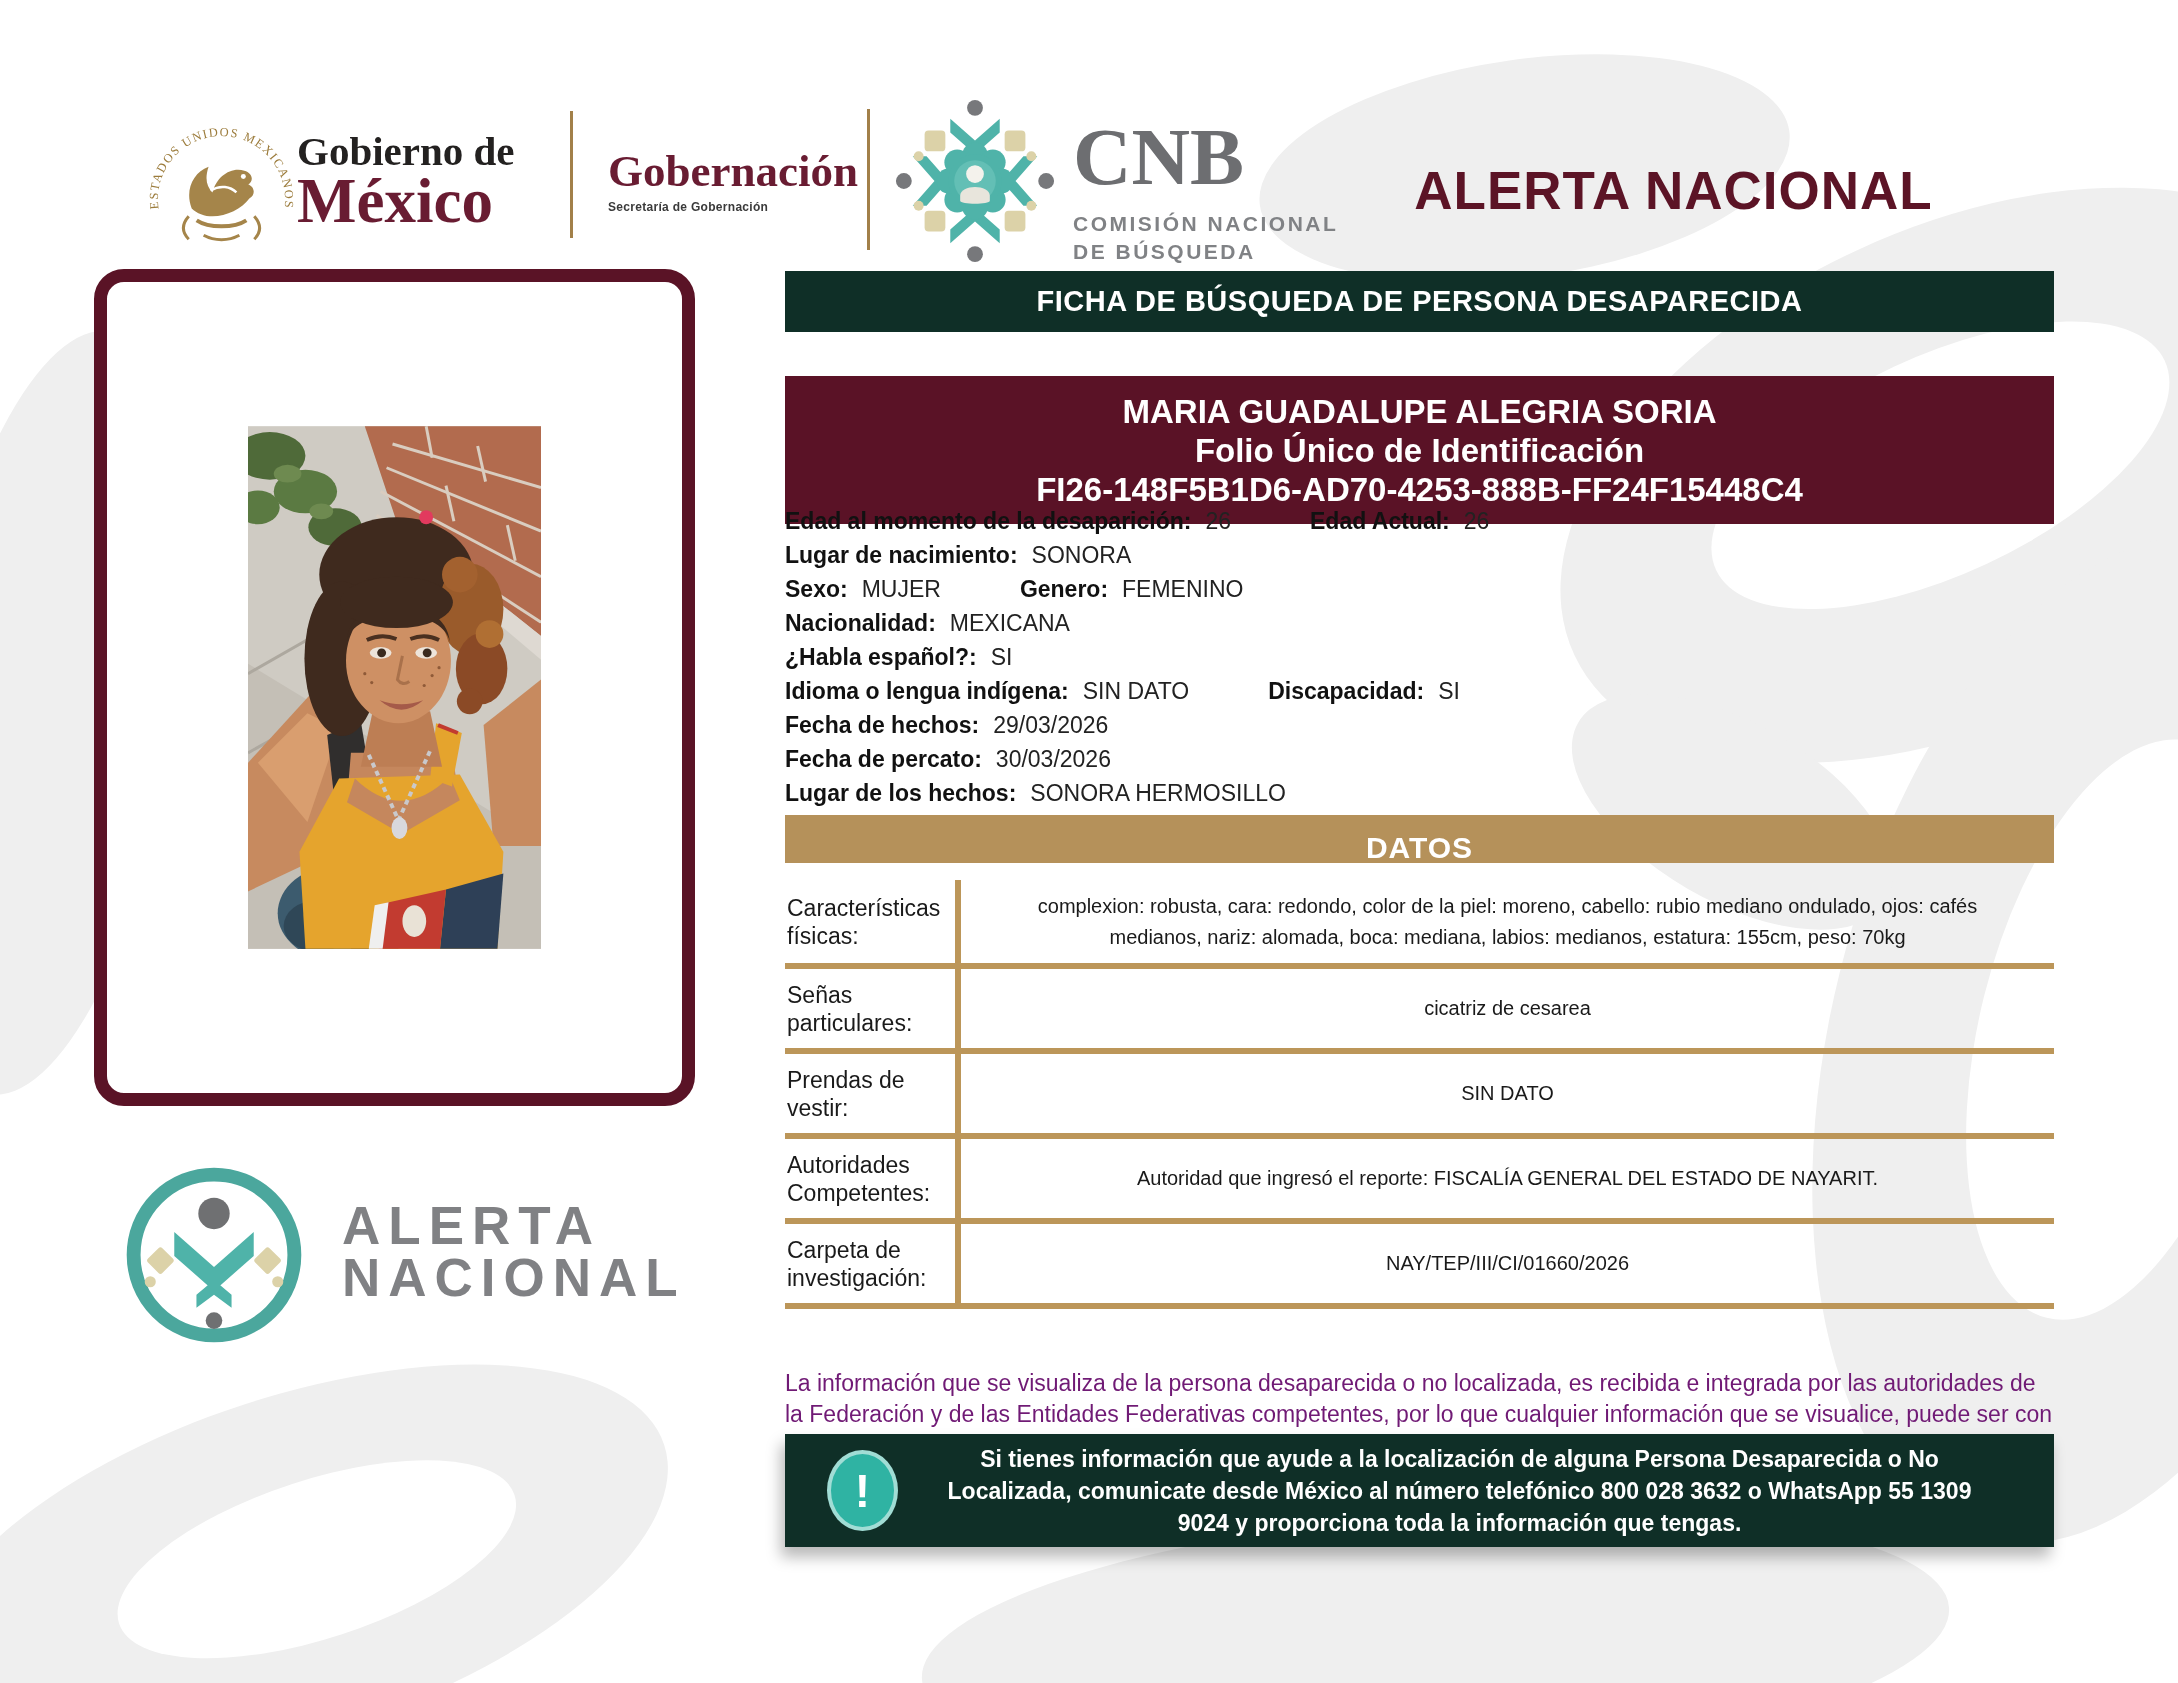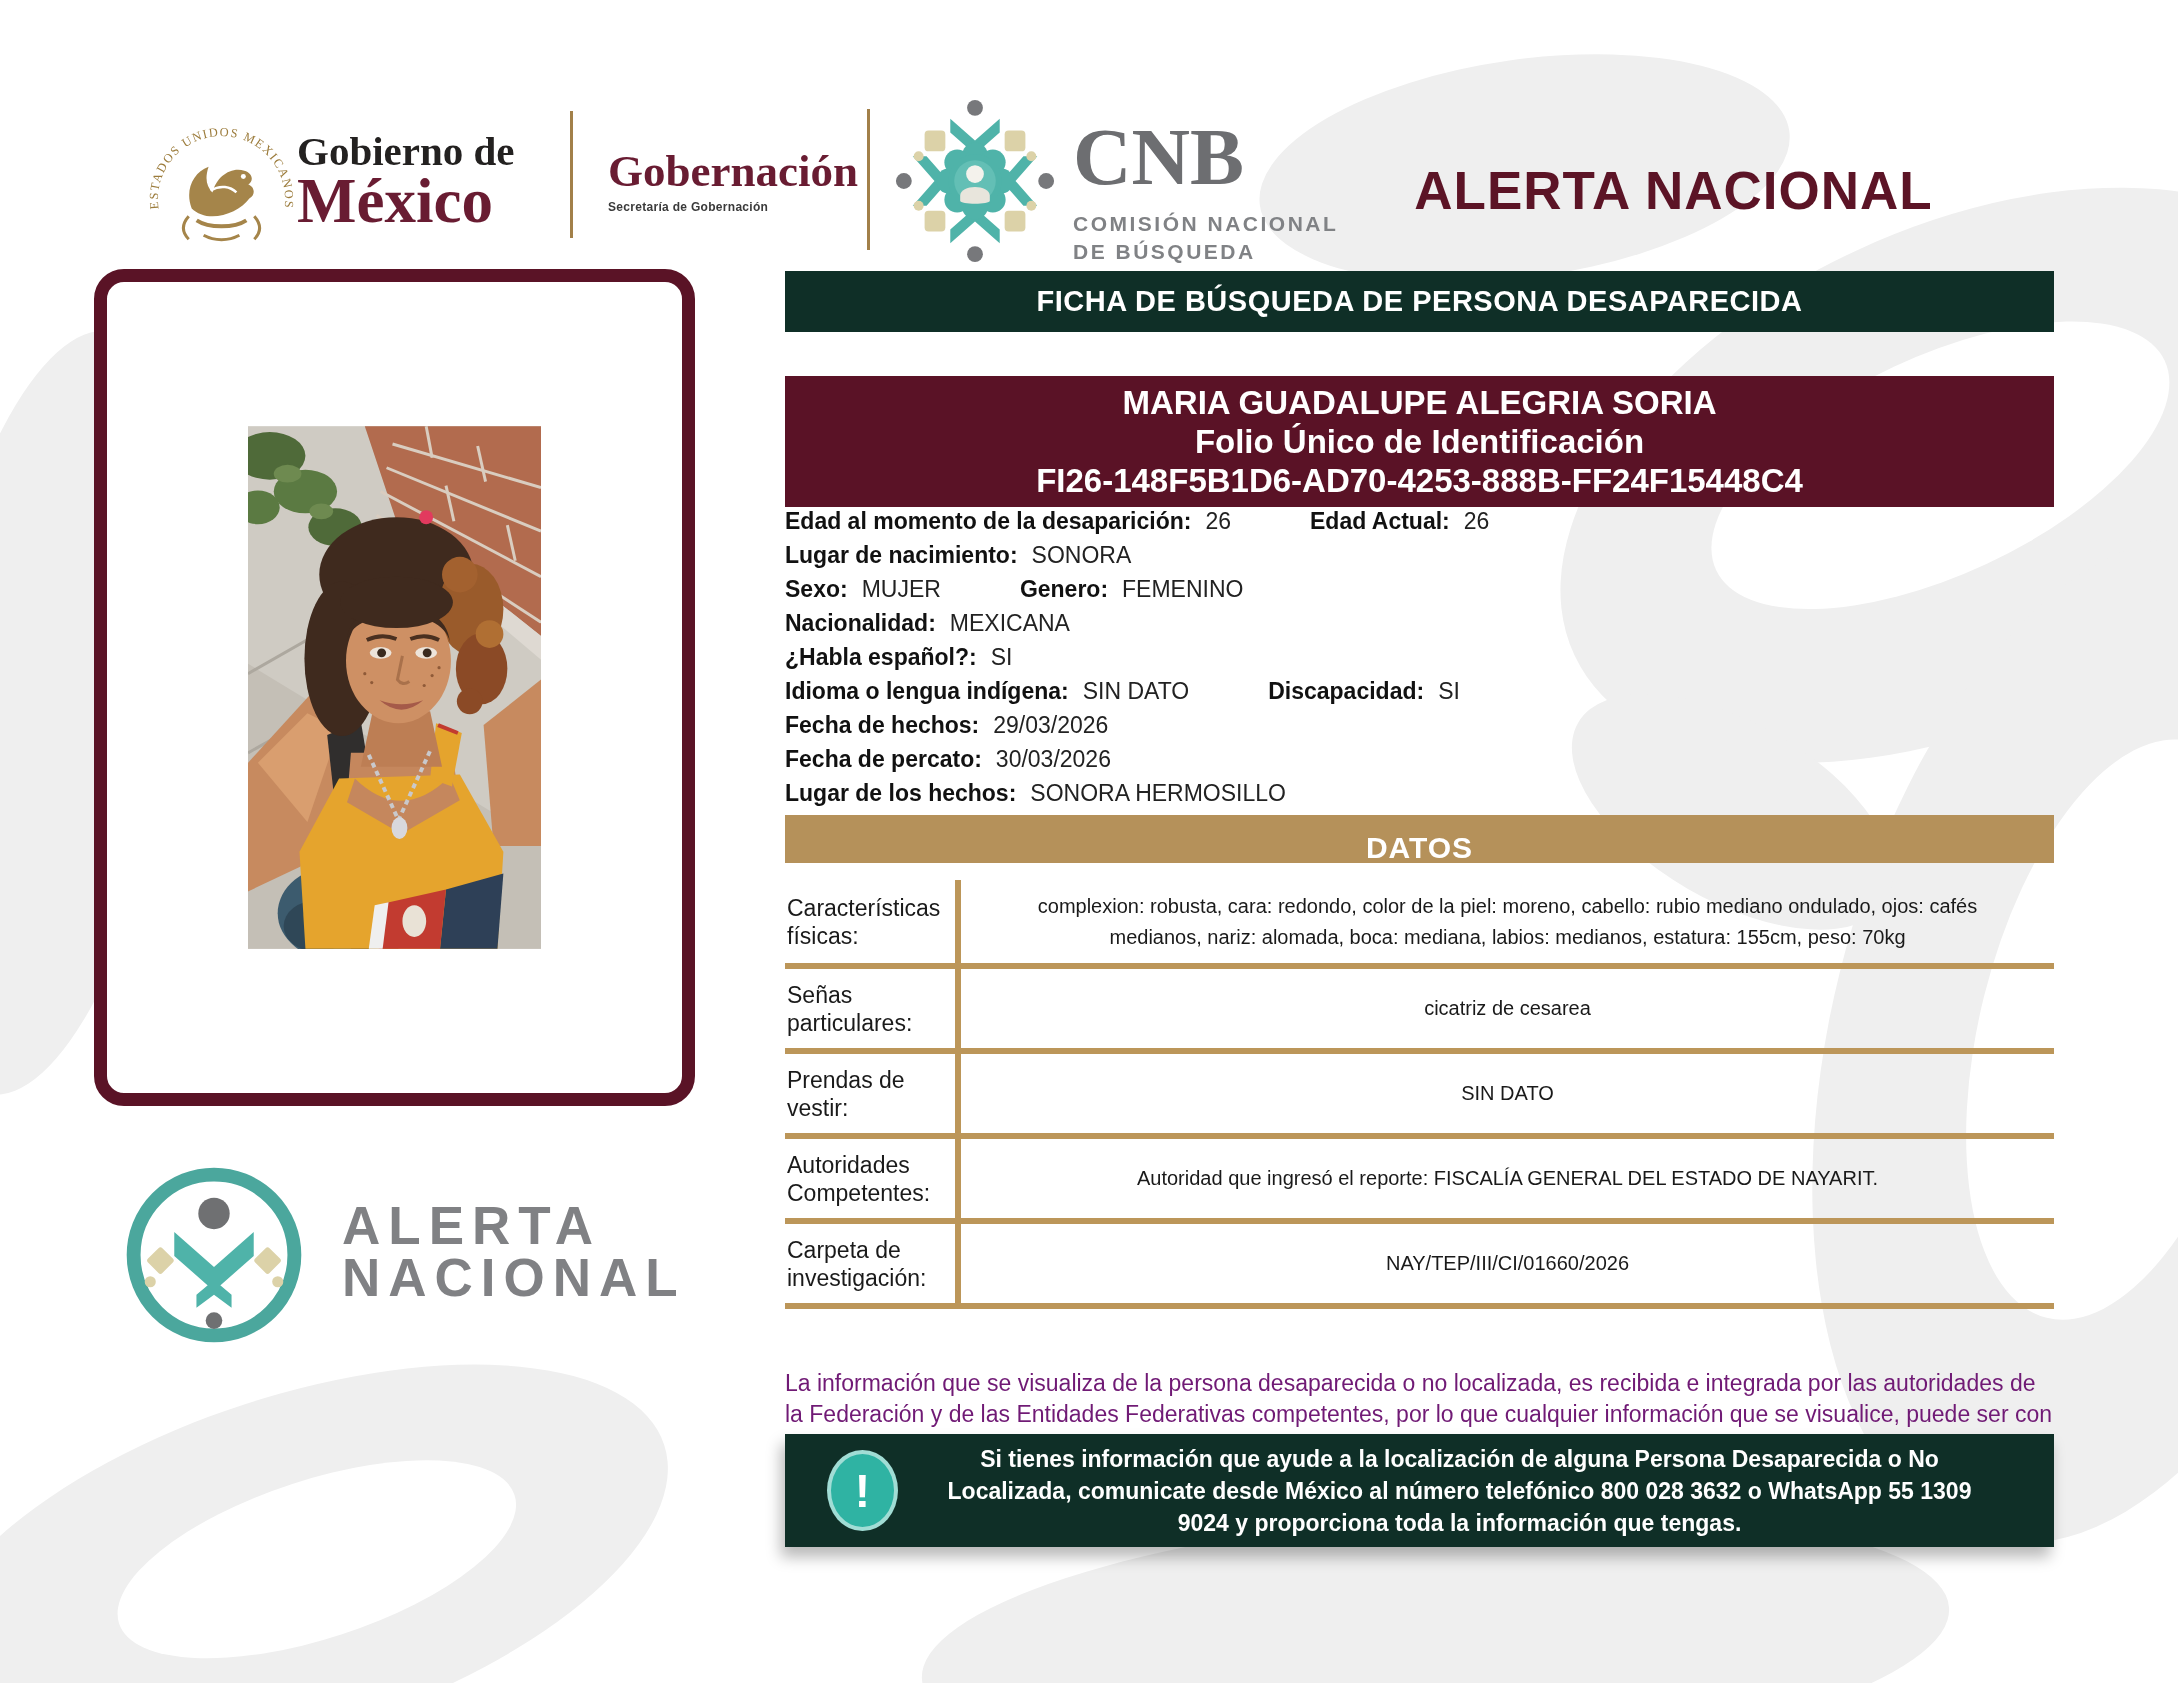--- a/index.html
+++ b/index.html
@@ -21,21 +21,21 @@
   .alerta-title{font-size:53px;font-weight:800;color:#5C1426;text-align:center;letter-spacing:1px;}
 
   
   .photo-frame{left:94px;top:269px;width:601px;height:837px;border:13px solid #5A1326;border-radius:30px;
                background:#fff;display:flex;align-items:center;justify-content:center;box-sizing:border-box;}
 
   
   .col{left:785px;width:1269px;}
   .ficha-banner{top:271px;height:61px;background:#0F2F27;color:#fff;font-weight:bold;font-size:29px;
                 text-align:center;line-height:61px;letter-spacing:0.5px;}
-  .maroon-banner{top:376px;height:131px;background:#5A1226;color:#fff;font-weight:bold;font-size:33px;
+  .maroon-banner{top:376px;height:148px;background:#5A1226;color:#fff;font-weight:bold;font-size:33px;
                  text-align:center;display:flex;flex-direction:column;justify-content:center;line-height:39px;}
   .fields{top:510px;}
   .field-line{margin-bottom:11px;font-size:23px;line-height:23px;white-space:nowrap;}
   .fl{font-weight:bold;color:#111;margin-top:31px;}
   .fv{margin-left:14px;color:#222;}
   .pair2{margin-left:79px;}
   .datos-bar{top:815px;height:48px;background:#B5915A;color:#fff;font-weight:bold;font-size:30px;
              text-align:center;line-height:65px;letter-spacing:1px;}
   .datos-table{top:880px;border-bottom:6px solid #BC9659;}
   .d-row{display:flex;min-height:79px;border-top:6px solid #BC9659;}

